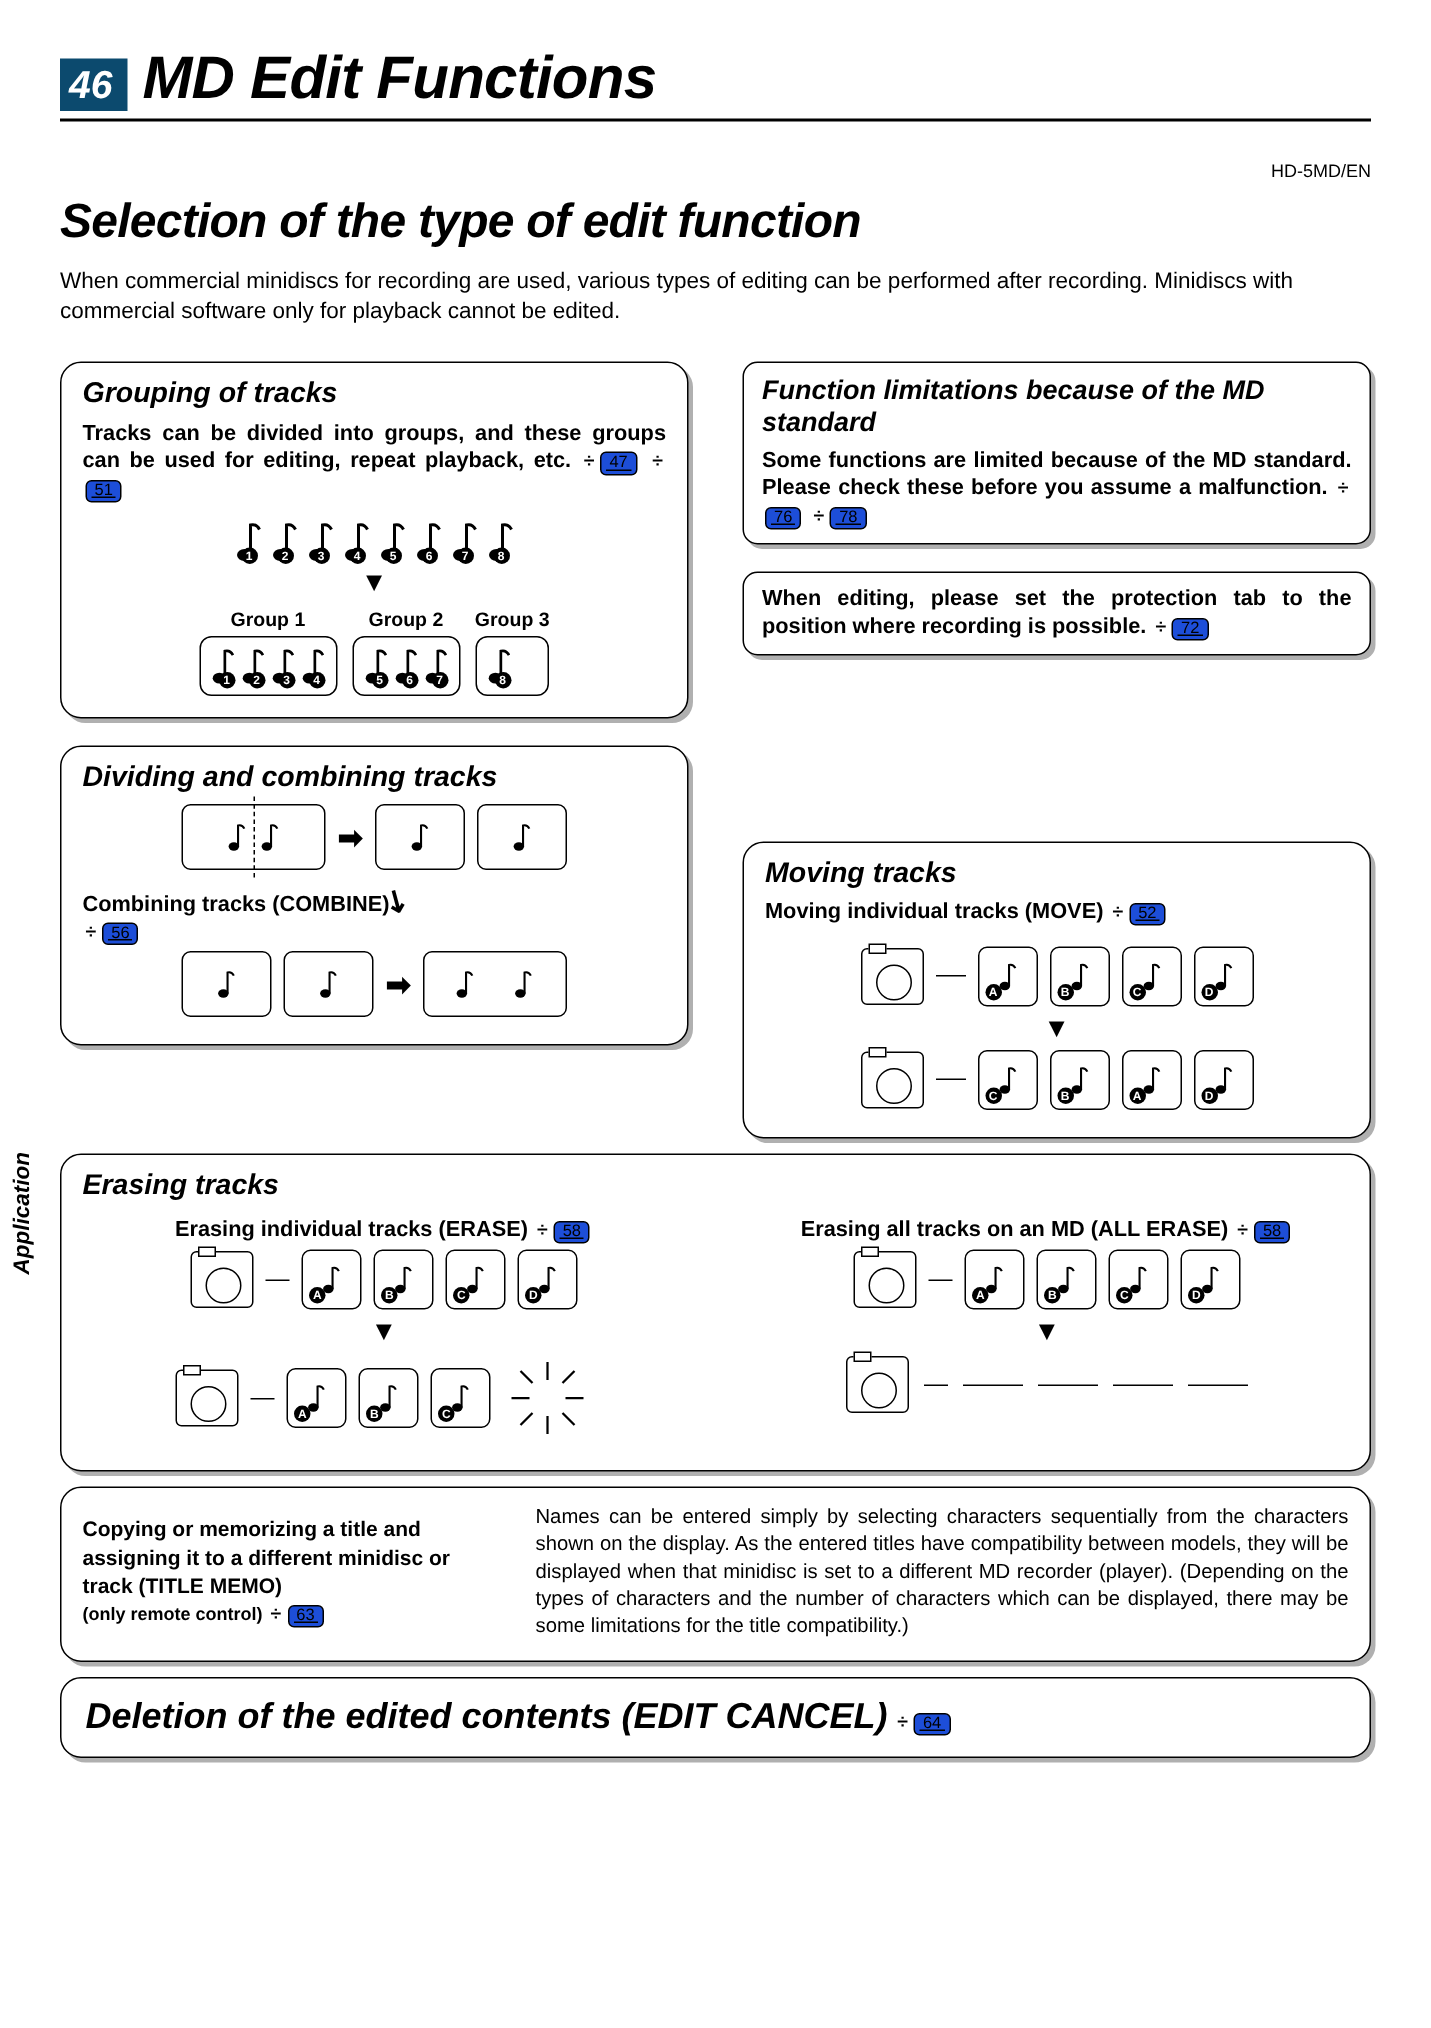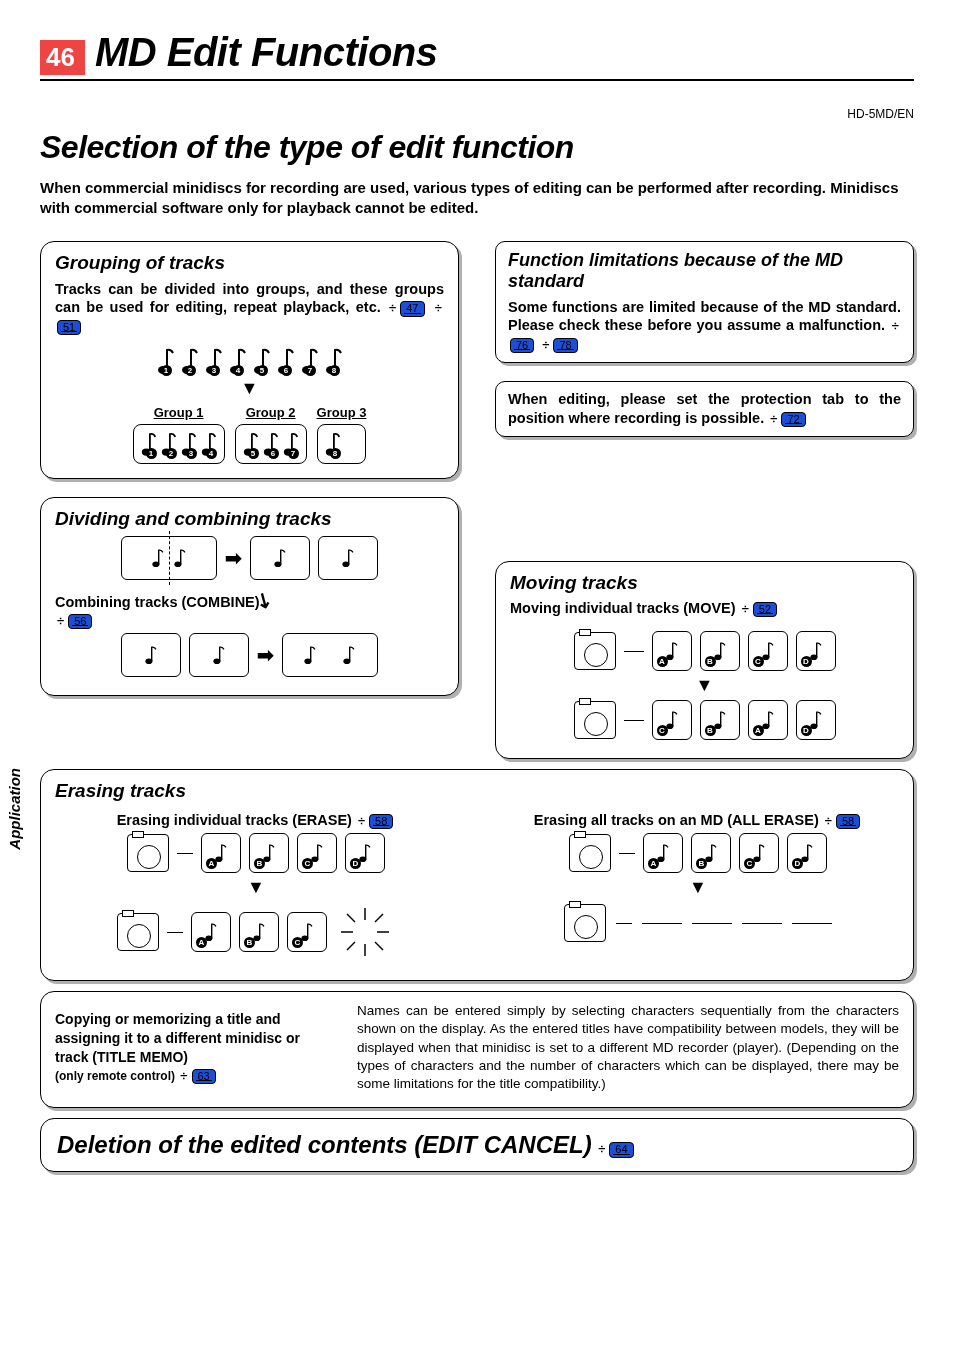--- a/index.html
+++ b/index.html
@@ -17,22 +17,23 @@
     position: relative;
   }
   .header-row {
     display: flex;
     align-items: baseline;
     border-bottom: 2px solid #000;
     padding-bottom: 4px;
     margin-bottom: 26px;
   }
   .page-num {
-    background: #ef4444;
+    background: #0c4a6e;
     color: #fff;
+    font-style: italic;
     font-weight: bold;
     font-size: 26px;
     padding: 2px 10px 2px 6px;
     margin-right: 10px;
     display: inline-block;
   }
   .chapter-title {
     font-style: italic;
     font-weight: bold;
     font-size: 40px;
@@ -45,21 +46,21 @@
     font-family: Arial, sans-serif;
   }
   .section-title {
     font-style: italic;
     font-weight: bold;
     font-size: 32px;
     letter-spacing: -0.5px;
     margin: 6px 0 12px 0;
   }
   .intro {
-    font-weight: bold;
+    font-weight: normal;
     font-size: 15px;
     line-height: 1.35;
     margin-bottom: 22px;
     font-family: Arial, sans-serif;
   }
   .cols {
     display: flex;
     gap: 36px;
   }
   .col { flex: 1; display: flex; flex-direction: column; gap: 18px; }
@@ -133,21 +134,21 @@
   }
   .note svg { width: 20px; height: 30px; }
   .note .idx {
     position: absolute; bottom: 0; left: 6px;
     background: #000; color: #fff; border-radius: 50%;
     width: 11px; height: 11px; font-size: 8px; line-height: 11px; text-align: center;
     font-weight: bold;
   }
   .down-arrow { text-align: center; font-size: 18px; margin: 2px 0; }
   .grp-row { display: flex; justify-content: center; gap: 10px; margin-top: 6px; }
-  .grp { text-align: center; text-decoration: underline; }
+  .grp { text-align: center; }
   .grp-label { font-weight: bold; font-size: 13px; margin-bottom: 4px; }
   .grp-box { border: 1.5px solid #000; border-radius: 8px; padding: 4px 6px; display: flex; gap: 2px; }
 
   .divide-row { display: flex; align-items: center; gap: 8px; justify-content: center; margin: 4px 0; }
   .trk-box { border: 1.5px solid #000; border-radius: 6px; width: 96px; height: 44px; display: flex; align-items: center; justify-content: center; gap: 8px; position: relative; }
   .trk-box.sm { width: 60px; }
   .dashed { border-left: 1.5px dashed #000; position: absolute; top: -6px; bottom: -6px; left: 50%; }
   .big-arrow { font-size: 20px; font-weight: bold; }
   .diag-arrow { transform: rotate(30deg); display: inline-block; font-size: 20px; margin-left: -8px; }
 

